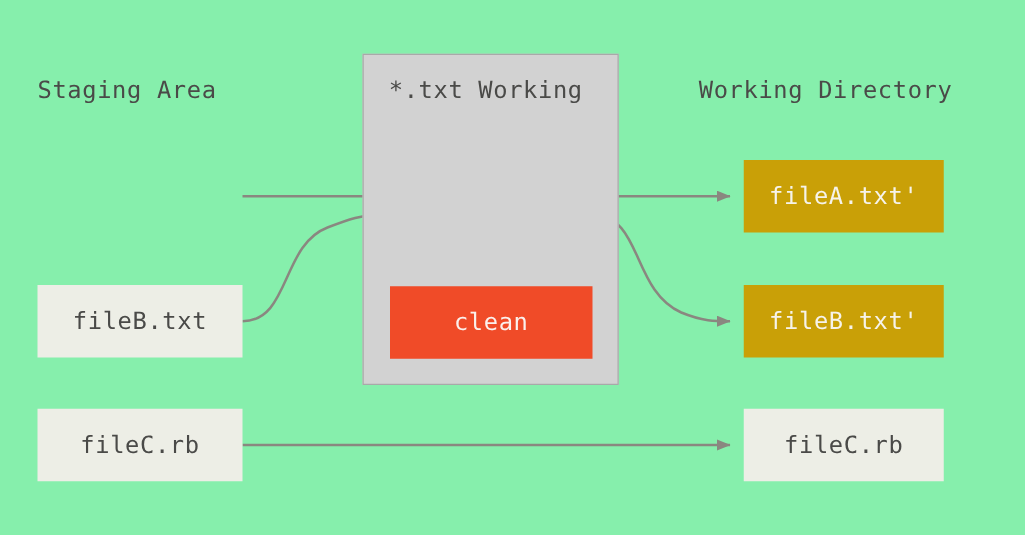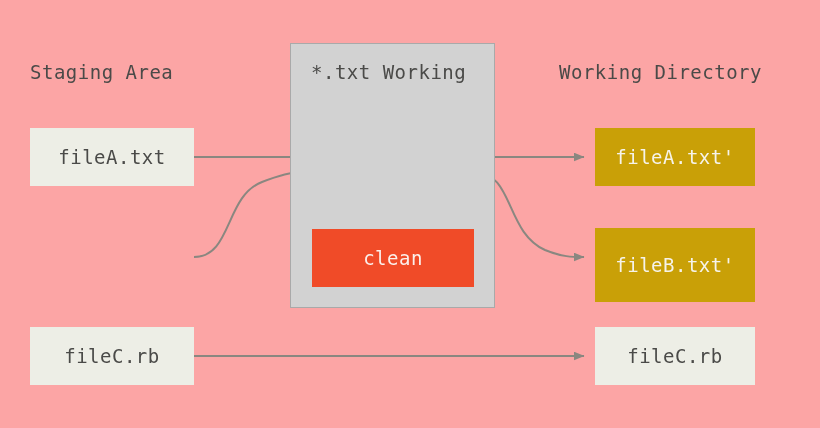--- a/index.html
+++ b/index.html
@@ -4,21 +4,21 @@
 <style>
   html, body {
     margin: 0;
     padding: 0;
     background: #ffffff;
   }
   #canvas {
     position: relative;
     width: 820px;
     height: 428px;
-    background: #fca5a5;
+    background: #86efac;
     overflow: hidden;
     font-family: "DejaVu Sans Mono", "Liberation Mono", monospace;
   }
   #wires {
     position: absolute;
     left: 0;
     top: 0;
     width: 820px;
     height: 428px;
     pointer-events: none;
@@ -69,21 +69,21 @@
   }
 
   #node-filea  { left: 30px;  top: 128px; width: 164px; height: 58px; }
   #node-fileb  { left: 30px;  top: 228px; width: 164px; height: 58px; }
   #node-filec  { left: 30px;  top: 327px; width: 164px; height: 58px; }
 
   #node-smudge { left: 312px; top: 129px; width: 162px; height: 58px; }
   #node-clean  { left: 312px; top: 229px; width: 162px; height: 58px; }
 
   #node-fileao { left: 595px; top: 128px; width: 160px; height: 58px; }
-  #node-filebo { left: 595px; top: 228px; width: 160px; height: 74px; }
+  #node-filebo { left: 595px; top: 228px; width: 160px; height: 58px; }
   #node-fileco { left: 595px; top: 327px; width: 160px; height: 58px; }
 </style>
 </head>
 <body>
 
 <div id="canvas">
 
   <svg id="wires" viewBox="0 0 820 428" xmlns="http://www.w3.org/2000/svg">
     <defs>
       <marker id="arrow" markerWidth="11" markerHeight="9" refX="10.5" refY="4.5" orient="auto" markerUnits="userSpaceOnUse">
@@ -101,21 +101,21 @@
 
     <path d="M194,356 L584,356" fill="none" stroke="#8a8780" stroke-width="2" marker-end="url(#arrow)"></path>
   </svg>
 
   <div id="filter-container"></div>
 
   <div class="col-title" id="title-staging">Staging Area</div>
   <div class="col-title" id="title-filter">*.txt Working</div>
   <div class="col-title" id="title-working">Working Directory</div>
 
-  <div class="node beige" id="node-filea">fileA.txt</div>
+  <div class="node beige" id="node-fileb">fileB.txt</div>
   <div class="node beige" id="node-filec">fileC.rb</div>
 
   <div class="node gold" id="node-fileao">fileA.txt'</div>
 
   <div class="node orange" id="node-clean">clean</div>
   <div class="node gold" id="node-filebo">fileB.txt'</div>
   <div class="node beige" id="node-fileco">fileC.rb</div>
 
 </div>
 

